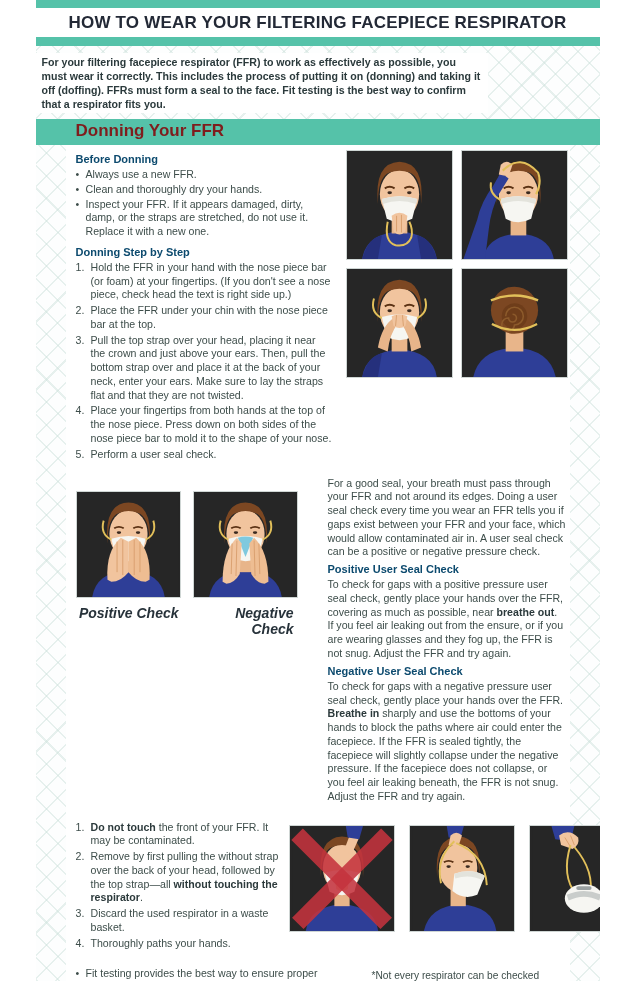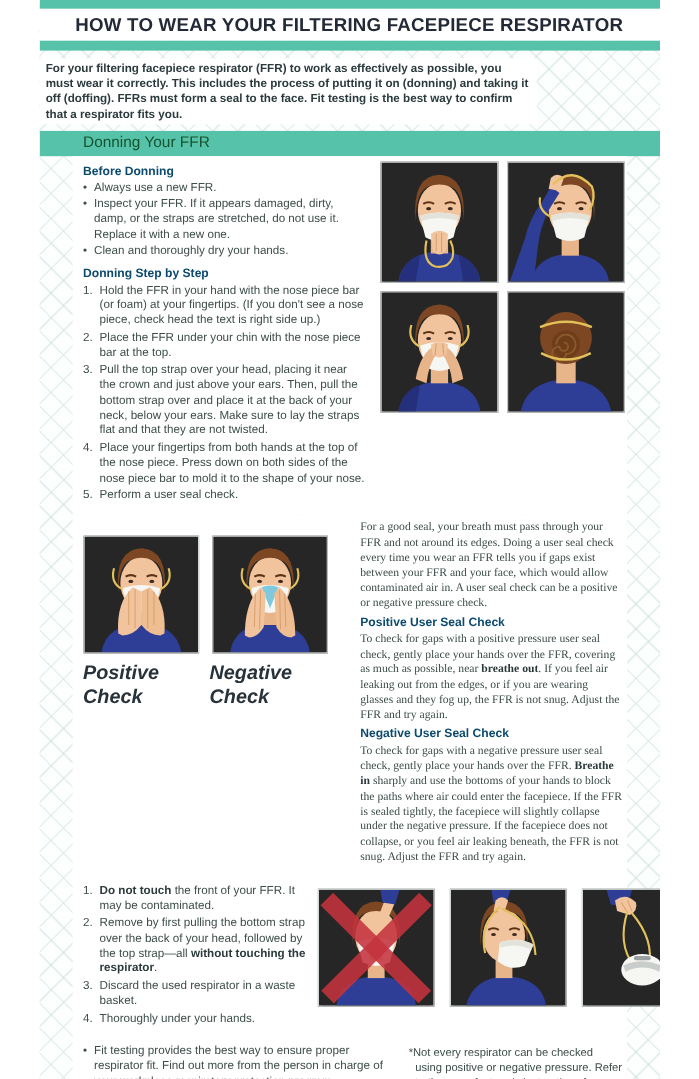--- a/index.html
+++ b/index.html
@@ -11,44 +11,44 @@
       repeating-linear-gradient(-45deg, rgba(203,224,218,.45) 0 1.5px, transparent 1.5px 16px);
   }
   .strip{width:100%;background:#55c2a9;}
   .strip.s1{height:8px;}
   .strip.s2{height:9px;}
   .title-band{background:#fff;padding:5px 10px 4px;text-align:center;}
   .title-band h1{margin:0;font-size:17px;font-weight:bold;color:#232936;letter-spacing:.2px;}
   .intro-wrap{padding:7px 0 6px;border-radius:24px;}
   .intro{width:440px;margin:0 auto;background:#fff;padding:2px 6px;
     font-size:10.6px;font-weight:600;color:#2b3a3c;line-height:1.33;text-align:left;}
-  .bar{background:#55c2a9;color:#14532d;font-weight:normal;font-size:14px;
+  .bar{background:#55c2a9;color:#7f1d1d;font-weight:bold;font-size:17px;
     padding:3px 0 4px 40px;line-height:1.1;}
   .section-body{margin:0 30px;background:#fff;padding:5px 4px 8px 10px;}
   .row{display:flex;}
   h3.sub{margin:3px 0 3px;font-size:11px;font-weight:bold;color:#0c4a6e;}
   ul.bullets,ol.steps{margin:0;padding:0;list-style:none;counter-reset:c;
     font-size:10.6px;color:#3d4d4a;line-height:1.3;}
   ul.bullets li{position:relative;padding-left:10px;margin:0 0 1px;}
   ul.bullets li::before{content:"•";position:absolute;left:0;}
   ol.steps li{position:relative;padding-left:15px;margin:0 0 2px;counter-increment:c;}
   ol.steps li::before{content:counter(c) ".";position:absolute;left:0;}
   b{color:#2c3a3c;}
   .img-panel{background:#262626;border:1px solid #cfd6d4;}
   .don-grid{display:grid;grid-template-columns:105px 105px;grid-template-rows:108px 108px;
     gap:10px;margin-left:8px;}
   .don-grid .img-panel{width:105px;height:108px;}
   .seal-left{width:238px;flex:none;padding-top:14px;}
   .seal-imgs{display:flex;gap:12px;}
   .seal-imgs .img-panel{width:103px;height:105px;}
   .seal-labels{display:flex;gap:12px;margin-top:7px;}
-  .seal-label{width:103px;text-align:left;font-size:18px;font-weight:bold;
+  .seal-label{width:103px;text-align:right;font-size:14px;font-weight:bold;
     font-style:italic;color:#27323a;line-height:1.2;}
   .seal-right{flex:1;padding-left:14px;}
-  .seal-right p{margin:0 0 4px;font-size:10.6px;color:#3d4d4a;line-height:1.3;font-family:Liberation Serif, serif;}
+  .seal-right p{margin:0 0 4px;font-size:10.6px;color:#3d4d4a;line-height:1.3;}
   .doff-left{width:205px;flex:none;}
   .doff-imgs{display:flex;gap:14px;margin-left:8px;padding-top:4px;}
   .doff-imgs .img-panel{width:104px;height:105px;}
   .tips-left{width:278px;flex:none;}
   .tips-right{flex:1;padding-left:18px;}
   .note{margin:2px 0 10px;font-size:10.2px;color:#3d4d4a;line-height:1.3;
     padding-left:6px;text-indent:-6px;}
   .bottom-white{margin:0 30px;background:#fff;padding:6px 4px 4px 10px;display:flex;}
 </style>
 </head>
@@ -67,28 +67,28 @@
   <div class="intro-wrap">
     <p class="intro" style="margin:0">For your filtering facepiece respirator (FFR) to work as effectively as possible, you must wear it correctly. This includes the process of putting it on (donning) and taking it off (doffing). FFRs must form a seal to the face. Fit testing is the best way to confirm that a respirator fits you.</p>
   </div>
 
   <div class="bar">Donning Your FFR</div>
   <div class="section-body row">
     <div style="flex:1;padding-right:6px;">
       <h3 class="sub">Before Donning</h3>
       <ul class="bullets">
           <li>Always use a new FFR.</li>
+          <li>Clean and thoroughly dry your hands.</li>
           <li>Inspect your FFR. If it appears damaged, dirty, damp, or the straps are stretched, do not use it. Replace it with a new one.</li>
-          <li>Clean and thoroughly dry your hands.</li>
         </ul>
       <h3 class="sub" style="margin-top:7px;">Donning Step by Step</h3>
       <ol class="steps">
           <li>Hold the FFR in your hand with the nose piece bar (or foam) at your fingertips. (If you don't see a nose piece, check head the text is right side up.)</li>
           <li>Place the FFR under your chin with the nose piece bar at the top.</li>
-          <li>Pull the top strap over your head, placing it near the crown and just above your ears. Then, pull the bottom strap over and place it at the back of your neck, below your ears. Make sure to lay the straps flat and that they are not twisted.</li>
+          <li>Pull the top strap over your head, placing it near the crown and just above your ears. Then, pull the bottom strap over and place it at the back of your neck, enter your ears. Make sure to lay the straps flat and that they are not twisted.</li>
           <li>Place your fingertips from both hands at the top of the nose piece. Press down on both sides of the nose piece bar to mold it to the shape of your nose.</li>
           <li>Perform a user seal check.</li>
         </ol>
     </div>
     <div class="don-grid">
 
       <div class="img-panel">
         <svg viewBox="0 0 104 110" width="105" height="108">
           <rect width="104" height="110" fill="#262626"></rect>
           <path d="M14 110 Q18 84 52 82 Q86 84 90 110 Z" fill="#2e3e97"></path>
@@ -210,33 +210,33 @@
         </div>
       </div>
       <div class="seal-labels">
         <div class="seal-label">Positive Check</div>
         <div class="seal-label">Negative Check</div>
       </div>
     </div>
     <div class="seal-right">
       <p>For a good seal, your breath must pass through your FFR and not around its edges. Doing a user seal check every time you wear an FFR tells you if gaps exist between your FFR and your face, which would allow contaminated air in. A user seal check can be a positive or negative pressure check.</p>
       <h3 class="sub">Positive User Seal Check</h3>
-      <p><span>To check for gaps with a positive pressure user seal check, gently place your hands over the FFR, covering as much as possible, near </span><b>breathe out</b><span>. If you feel air leaking out from the edges, or if you are wearing glasses and they fog up, the FFR is not snug. Adjust the FFR and try again.</span></p>
+      <p><span>To check for gaps with a positive pressure user seal check, gently place your hands over the FFR, covering as much as possible, near </span><b>breathe out</b><span>. If you feel air leaking out from the ensure, or if you are wearing glasses and they fog up, the FFR is not snug. Adjust the FFR and try again.</span></p>
       <h3 class="sub">Negative User Seal Check</h3>
       <p><span>To check for gaps with a negative pressure user seal check, gently place your hands over the FFR. </span><b>Breathe in</b><span> sharply and use the bottoms of your hands to block the paths where air could enter the facepiece. If the FFR is sealed tightly, the facepiece will slightly collapse under the negative pressure. If the facepiece does not collapse, or you feel air leaking beneath, the FFR is not snug. Adjust the FFR and try again.</span></p>
     </div>
   </div>
 
   <div class="section-body row">
     <div class="doff-left">
       <ol class="steps">
           <li><b>Do not touch</b><span> the front of your FFR. It may be contaminated.</span></li>
-          <li><span>Remove by first pulling the bottom strap over the back of your head, followed by the top strap—all </span><b>without touching the respirator</b><span>.</span></li>
+          <li><span>Remove by first pulling the without strap over the back of your head, followed by the top strap—all </span><b>without touching the respirator</b><span>.</span></li>
           <li><span>Discard the used respirator in a waste basket.</span></li>
-          <li><span>Thoroughly under your hands.</span></li>
+          <li><span>Thoroughly paths your hands.</span></li>
         </ol>
     </div>
     <div class="doff-imgs">
 
       <div class="img-panel">
         <svg viewBox="0 0 104 110" width="104" height="105">
           <rect width="104" height="110" fill="#262626"></rect>
           <path d="M14 110 Q18 84 52 82 Q86 84 90 110 Z" fill="#2e3e97"></path>
           <rect x="44" y="62" width="16" height="22" fill="#e8b58a"></rect>
           <ellipse cx="52" cy="44" rx="20" ry="25" fill="#f1c49e"></ellipse>

